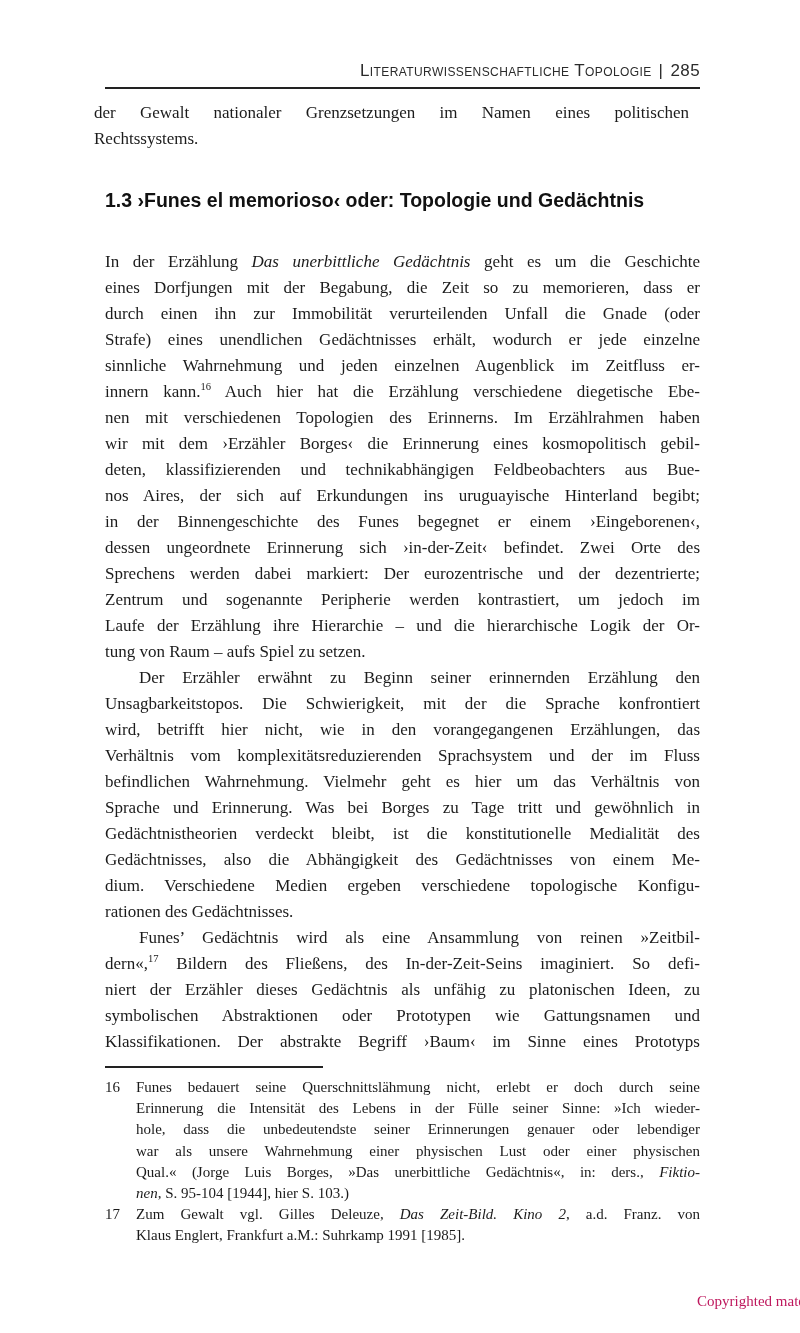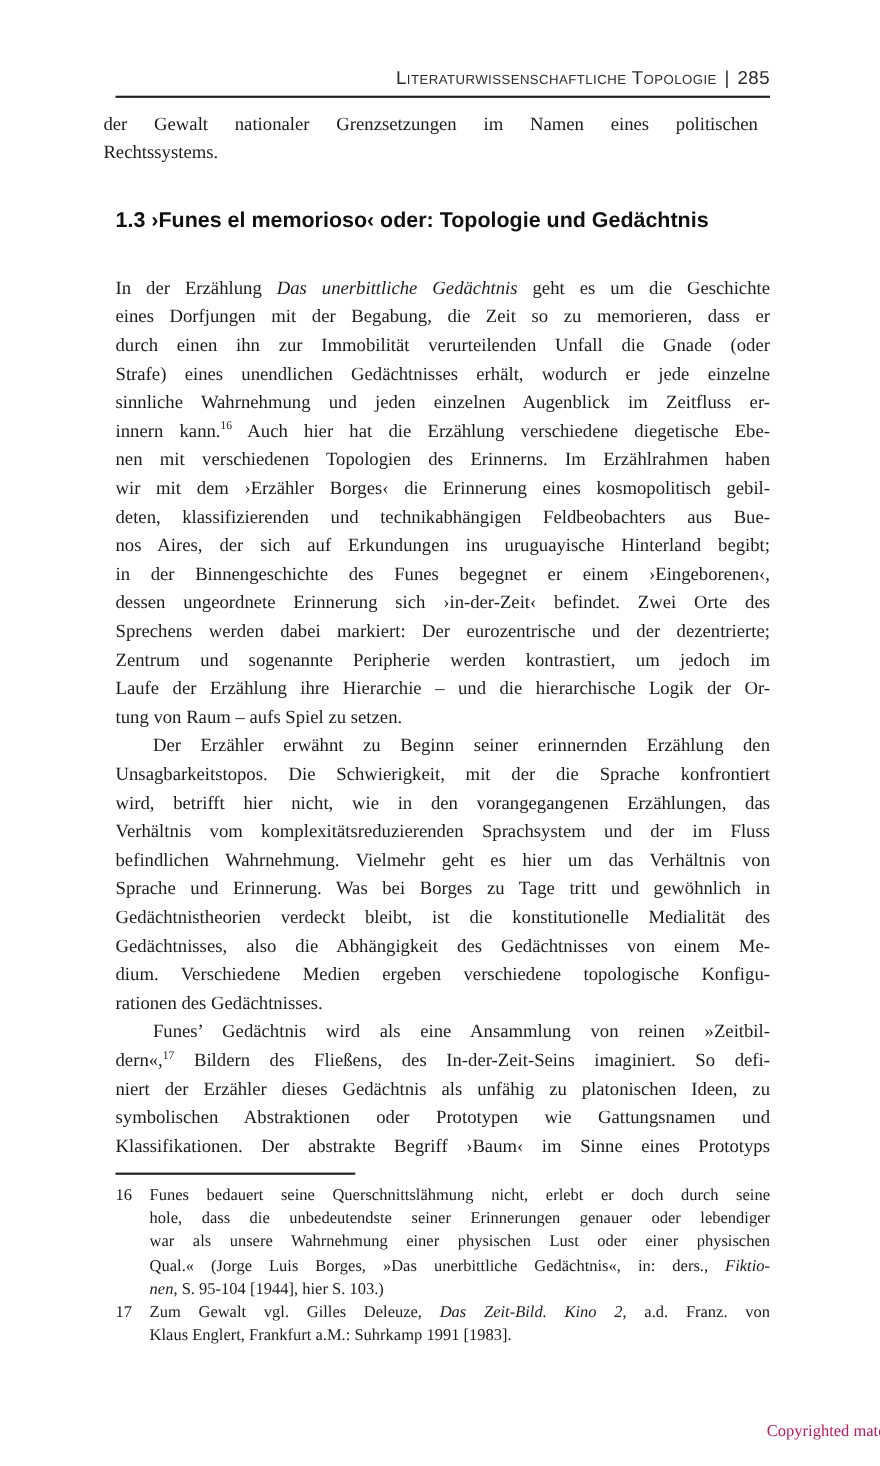--- a/index.html
+++ b/index.html
@@ -129,30 +129,31 @@
         <div class="tline"><span>Klassifikationen. Der abstrakte Begriff ›Baum‹ im Sinne eines Prototyps</span></div>
       </div>
     </div>
 
   <div class="fnrule abs"></div>
   <div class="footnotes abs">
       <div class="footnote">
         <div class="fn-num">16</div>
         <div class="fn-body">
           <div class="tline"><span>Funes bedauert seine Querschnittslähmung nicht, erlebt er doch durch seine</span></div>
+          <div class="tline"><span>Erinnerung die Intensität des Lebens in der Fülle seiner Sinne: »Ich wieder-</span></div>
           <div class="tline"><span>hole, dass die unbedeutendste seiner Erinnerungen genauer oder lebendiger</span></div>
           <div class="tline"><span>war als unsere Wahrnehmung einer physischen Lust oder einer physischen</span></div>
           <div class="tline"><span>Qual.« (Jorge Luis Borges, »Das unerbittliche Gedächtnis«, in: ders., </span><span class="it">Fiktio-</span></div>
           <div class="tline lastline"><span class="it">nen</span><span>, S. 95-104 [1944], hier S. 103.)</span></div>
         </div>
       </div>
       <div class="footnote">
         <div class="fn-num">17</div>
         <div class="fn-body">
           <div class="tline"><span>Zum Gewalt vgl. Gilles Deleuze, </span><span class="it">Das Zeit-Bild. Kino 2</span><span>, a.d. Franz. von</span></div>
-          <div class="tline lastline"><span>Klaus Englert, Frankfurt a.M.: Suhrkamp 1991 [1983].</span></div>
+          <div class="tline lastline"><span>Klaus Englert, Frankfurt a.M.: Suhrkamp 1991 [1985].</span></div>
         </div>
       </div>
     </div>
 
   <div class="watermark abs">Copyrighted material</div>
 
 </div>
 
 </body></html>

